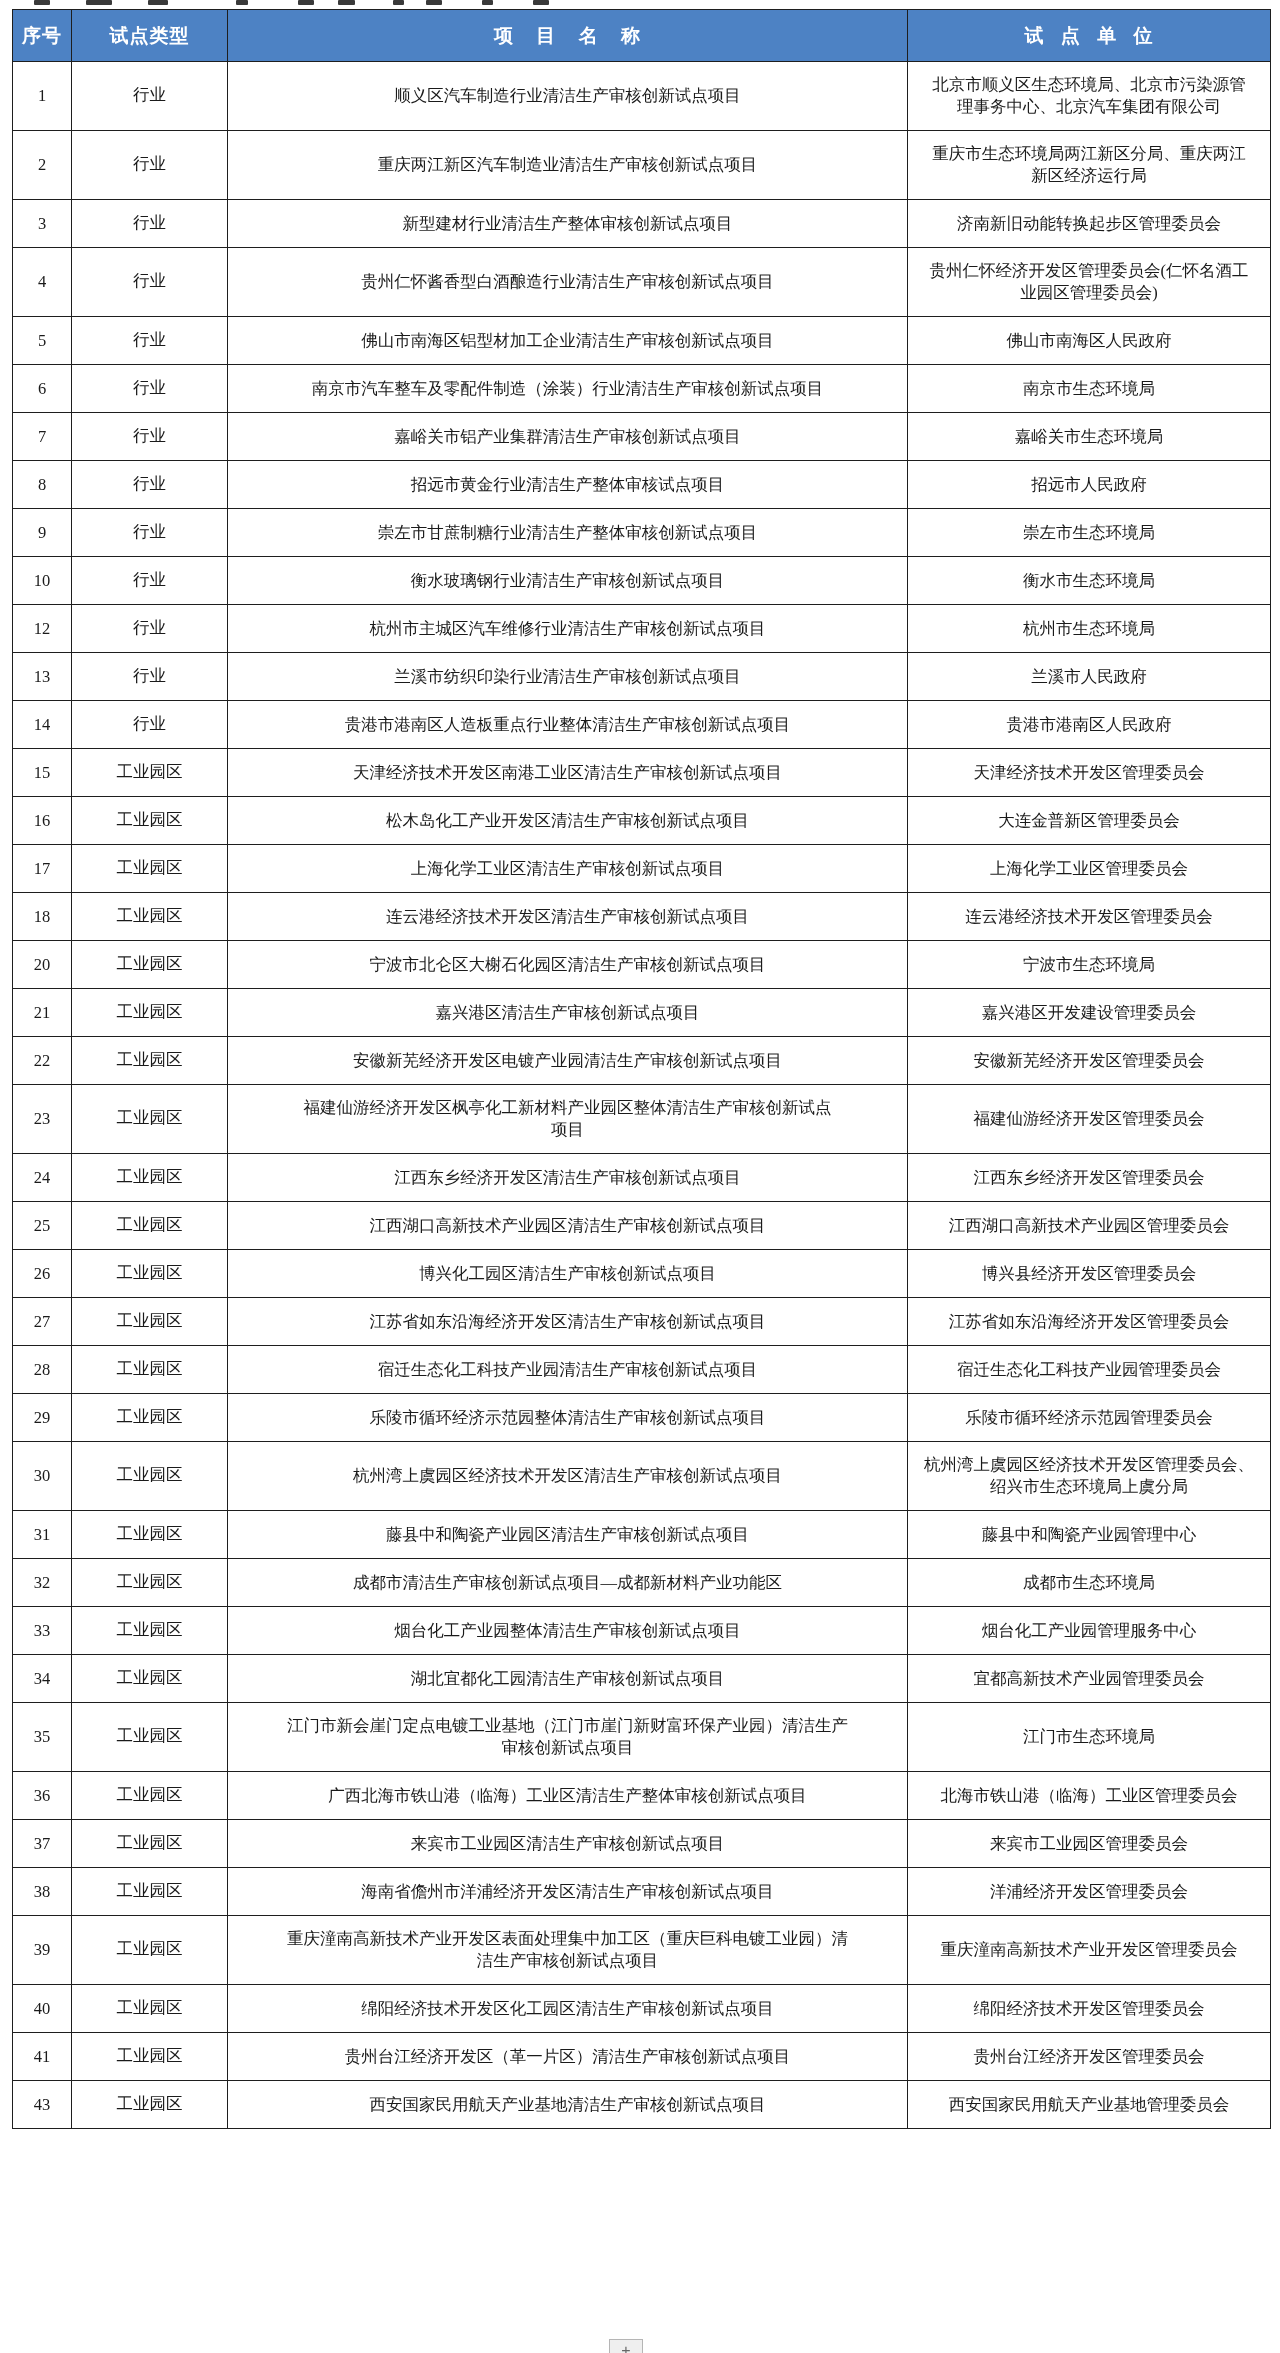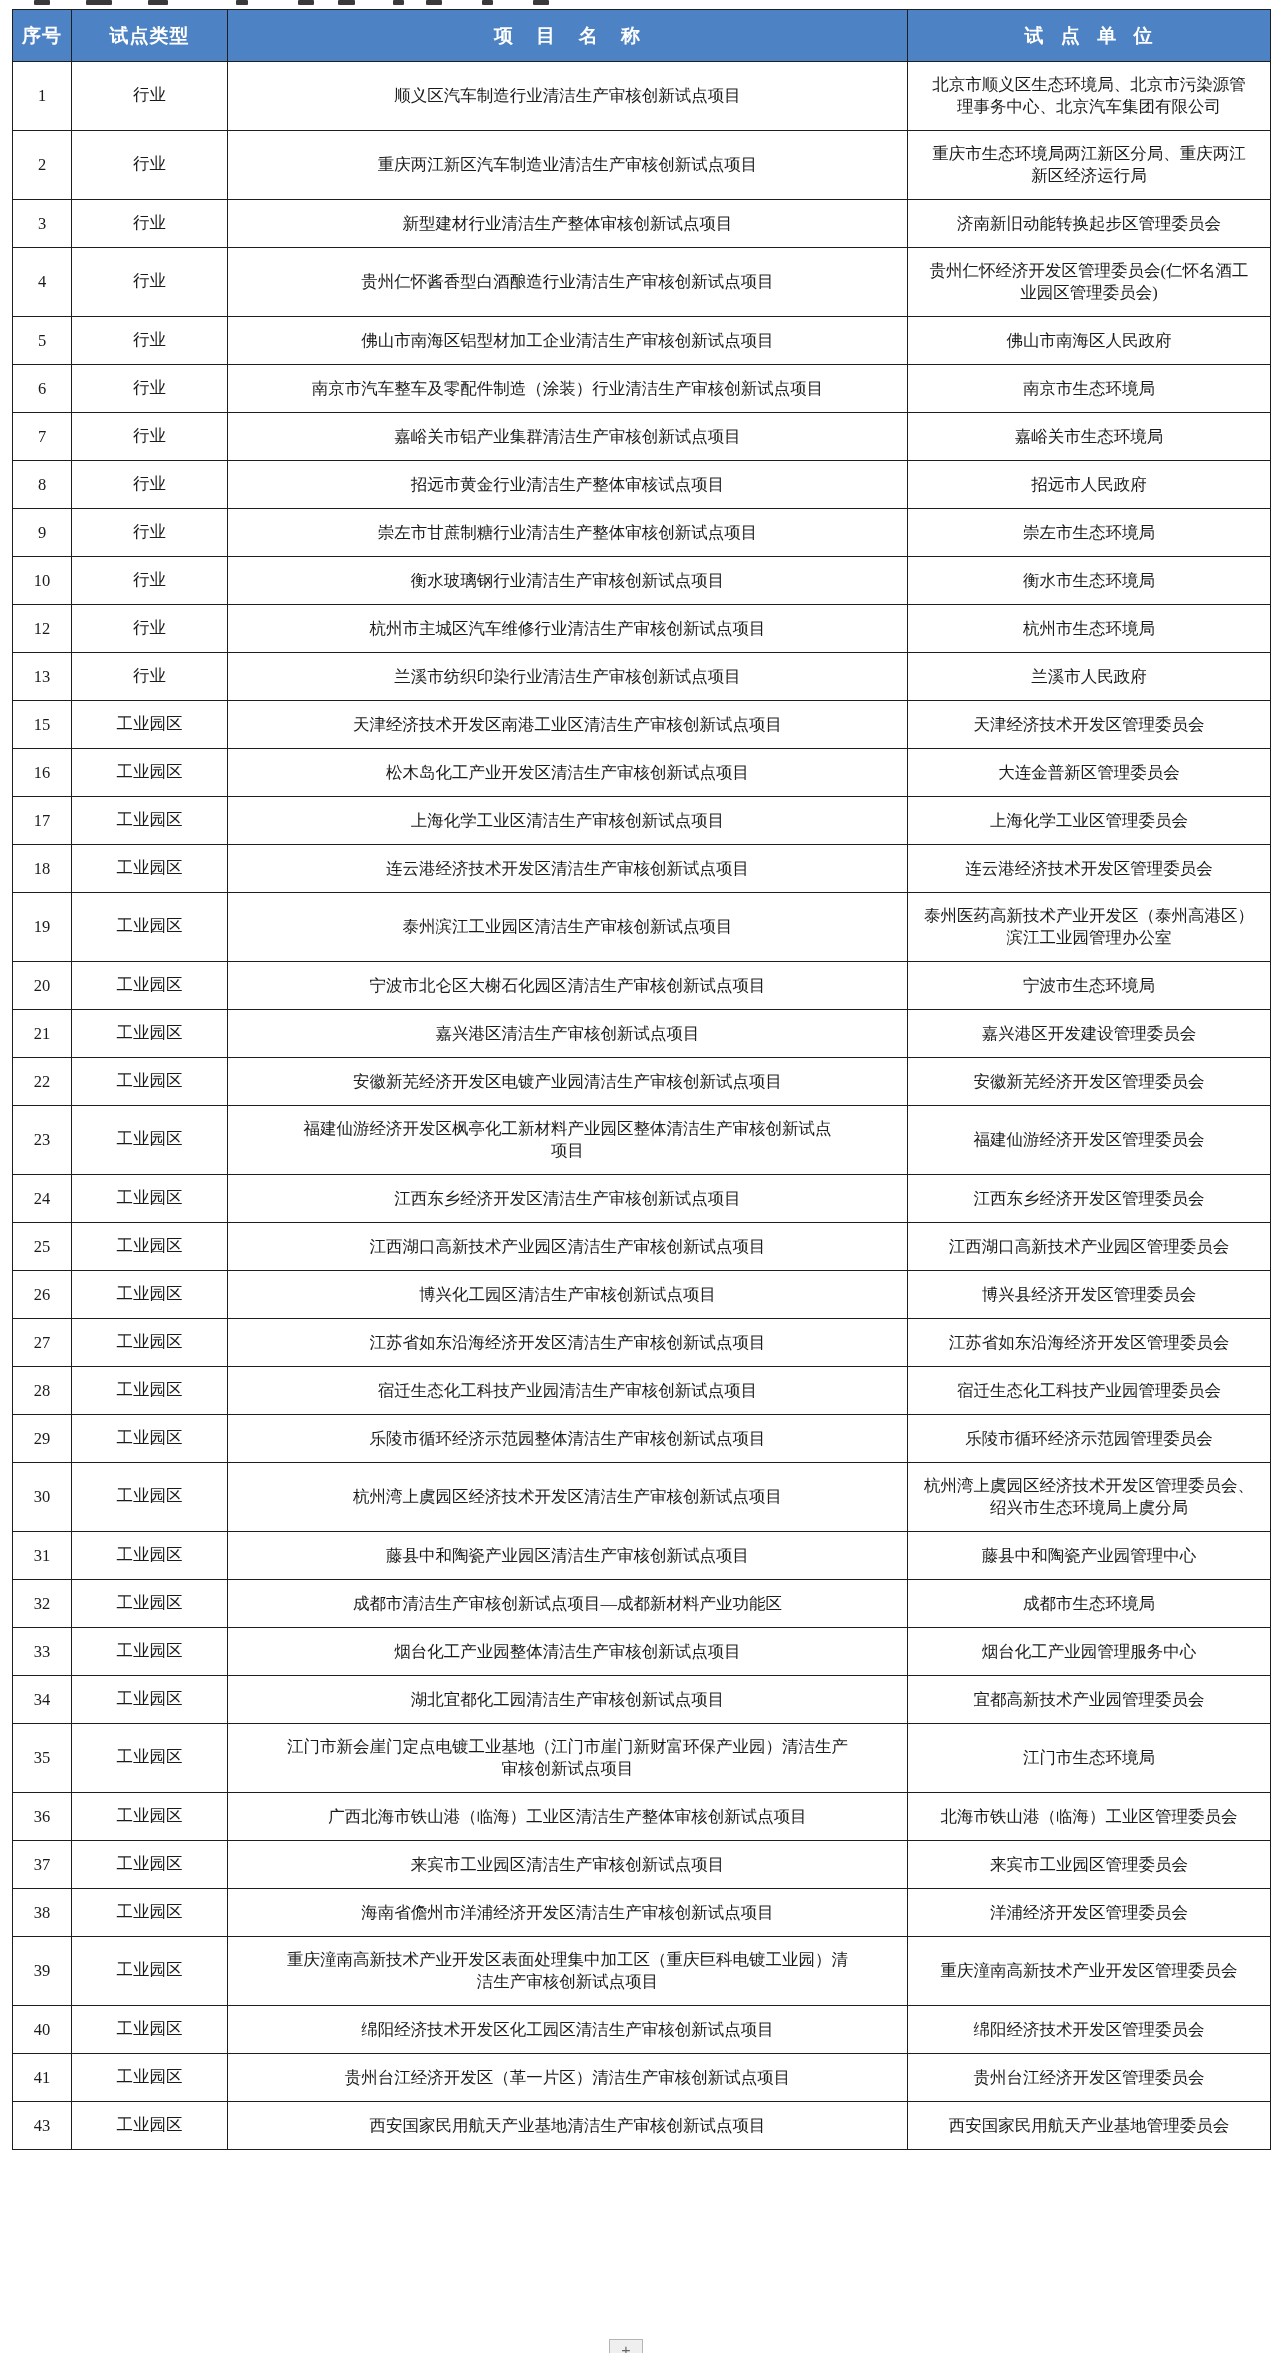--- a/index.html
+++ b/index.html
@@ -188,20 +188,26 @@
           <td class="c-project">杭州市主城区汽车维修行业清洁生产审核创新试点项目</td>
           <td class="c-unit">杭州市生态环境局</td>
         </tr>
         <tr>
           <td class="c-no">13</td>
           <td class="c-type">行业</td>
           <td class="c-project">兰溪市纺织印染行业清洁生产审核创新试点项目</td>
           <td class="c-unit">兰溪市人民政府</td>
         </tr>
         <tr>
+          <td class="c-no">14</td>
+          <td class="c-type">行业</td>
+          <td class="c-project">贵港市港南区人造板重点行业整体清洁生产审核创新试点项目</td>
+          <td class="c-unit">贵港市港南区人民政府</td>
+        </tr>
+        <tr>
           <td class="c-no">15</td>
           <td class="c-type">工业园区</td>
           <td class="c-project">天津经济技术开发区南港工业区清洁生产审核创新试点项目</td>
           <td class="c-unit">天津经济技术开发区管理委员会</td>
         </tr>
         <tr>
           <td class="c-no">16</td>
           <td class="c-type">工业园区</td>
           <td class="c-project">松木岛化工产业开发区清洁生产审核创新试点项目</td>
           <td class="c-unit">大连金普新区管理委员会</td>
@@ -210,27 +216,20 @@
           <td class="c-no">17</td>
           <td class="c-type">工业园区</td>
           <td class="c-project">上海化学工业区清洁生产审核创新试点项目</td>
           <td class="c-unit">上海化学工业区管理委员会</td>
         </tr>
         <tr>
           <td class="c-no">18</td>
           <td class="c-type">工业园区</td>
           <td class="c-project">连云港经济技术开发区清洁生产审核创新试点项目</td>
           <td class="c-unit">连云港经济技术开发区管理委员会</td>
-        </tr>
-        <tr>
-          <td class="c-no">19</td>
-          <td class="c-type">工业园区</td>
-          <td class="c-project">泰州滨江工业园区清洁生产审核创新试点项目</td>
-          <td class="c-unit">泰州医药高新技术产业开发区（泰州高港区）
-滨江工业园管理办公室</td>
         </tr>
         <tr>
           <td class="c-no">20</td>
           <td class="c-type">工业园区</td>
           <td class="c-project">宁波市北仑区大榭石化园区清洁生产审核创新试点项目</td>
           <td class="c-unit">宁波市生态环境局</td>
         </tr>
         <tr>
           <td class="c-no">21</td>
           <td class="c-type">工业园区</td>

